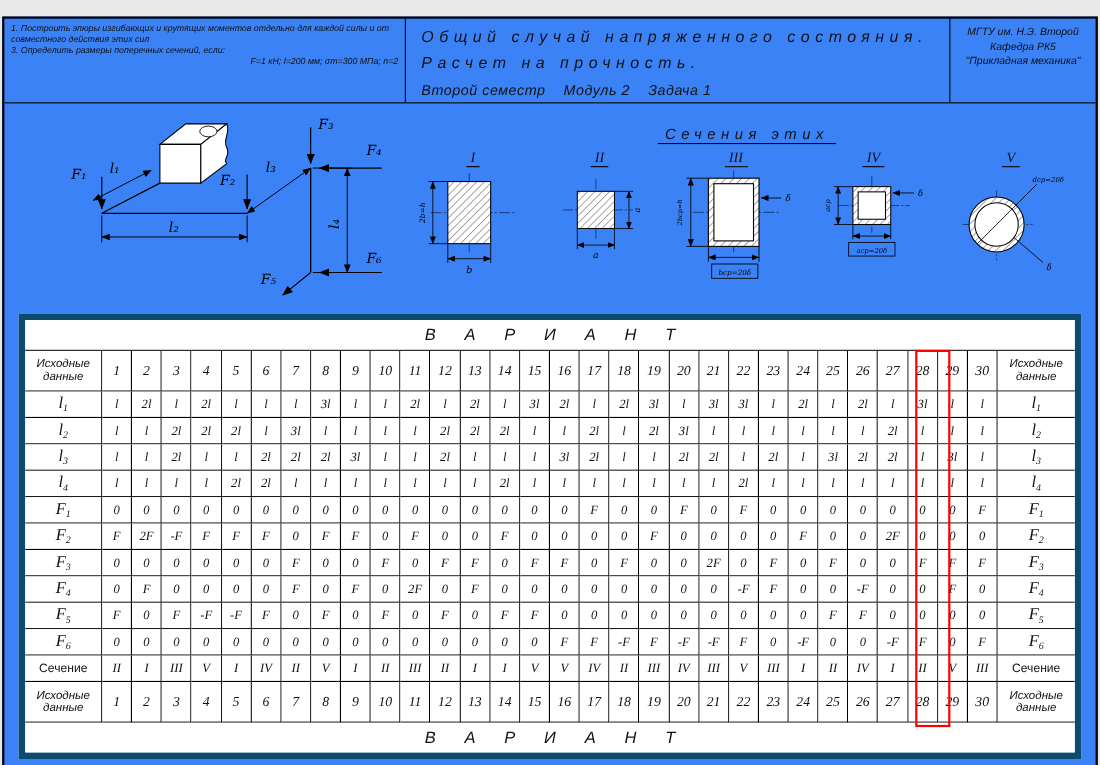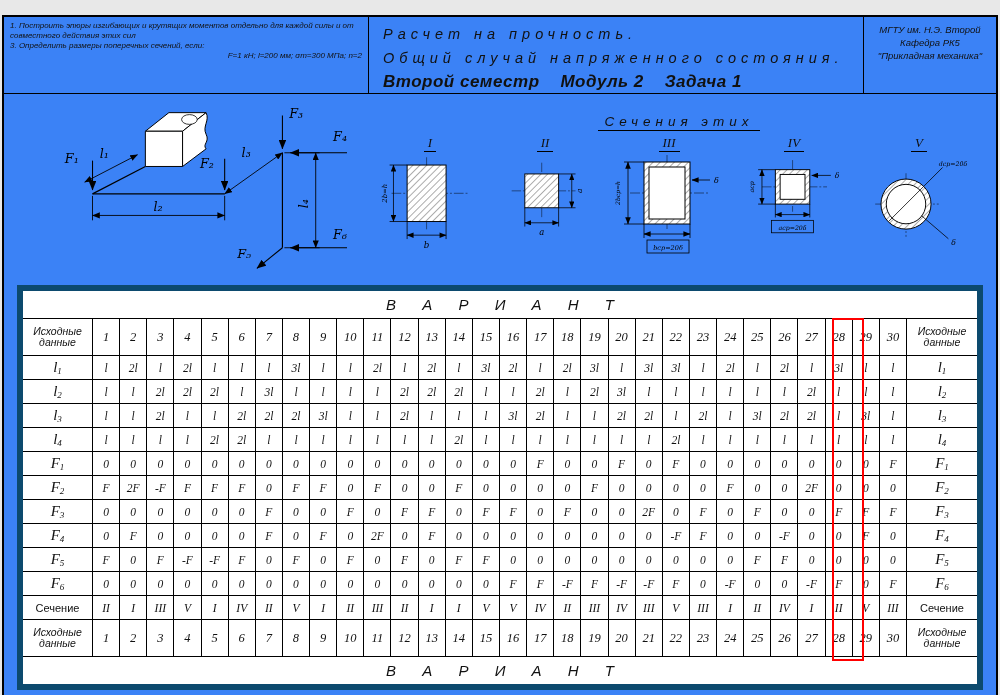--- a/index.html
+++ b/index.html
@@ -4,21 +4,21 @@
 <style>
   html,body{margin:0;padding:0;background:#e8e8e8;}
   .page{position:relative;width:992px;height:687px;margin:12px auto;background:#3b82f6;border:2px solid #000;
         font-family:"Liberation Sans",sans-serif;color:#111;overflow:hidden;top:3px;}
   
   .hdr{display:flex;border-bottom:1.5px solid #000;height:76px;}
   .hdr-tasks{width:352px;border-right:1.5px solid #000;padding:4px 6px 0 6px;font-style:italic;font-size:8px;line-height:10px;}
   .hdr-tasks .formula{padding-left:4px;text-align:right;}
   .hdr-title{flex:1;border-right:1.5px solid #000;padding:5px 4px 0 14px;font-style:italic;}
   .t12{font-size:14.5px;letter-spacing:5px;line-height:24px;white-space:pre;}
-  .t3{font-size:17px;letter-spacing:.5px;line-height:23px;white-space:pre;font-weight:bold;}
+  .t3{font-size:13px;letter-spacing:.5px;line-height:23px;white-space:pre;}
   .hdr-org{width:132px;text-align:center;font-style:italic;font-size:9.5px;line-height:13px;padding-top:6px;}
   
   .draw{display:flex;height:189px;}
   .frame-wrap{width:352px;padding:2px 0 0 12px;}
   .sections-panel{flex:1;text-align:center;padding-right:6px;}
   .sections-title{display:inline-block;margin-top:20px;font-style:italic;font-size:13.5px;letter-spacing:5px;
         border-bottom:1px solid #000;padding:0 6px 1px 6px;}
   .sections-row{display:flex;justify-content:space-between;align-items:flex-start;margin-top:4px;padding:0 6px;}
   .fig{display:flex;flex-direction:column;align-items:center;}
   .numeral{font-family:"Liberation Serif",serif;font-style:italic;font-size:13px;border-bottom:1.2px solid #000;
@@ -57,22 +57,22 @@
 
 <div class="page">
 
   <div class="hdr">
     <div class="hdr-tasks">
       <div>1. Построить эпюры изгибающих и крутящих моментов отдельно для каждой силы и от совместного действия этих сил</div>
       <div>3. Определить размеры поперечных сечений, если:</div>
       <div class="formula">F=1 кН;  l=200 мм;  σт=300 МПа;  n=2</div>
     </div>
     <div class="hdr-title">
+      <div class="t12">Общий случай напряженного состояния.</div>
       <div class="t12">Расчет на прочность.</div>
-      <div class="t12">Общий случай напряженного состояния.</div>
       <div class="t3">Второй семестр    Модуль 2    Задача 1</div>
     </div>
     <div class="hdr-org">
       <div>МГТУ им. Н.Э. Второй</div>
       <div>Кафедра РК5</div>
       <div>"Прикладная механика"</div>
     </div>
   </div>
 
   <div class="draw">

